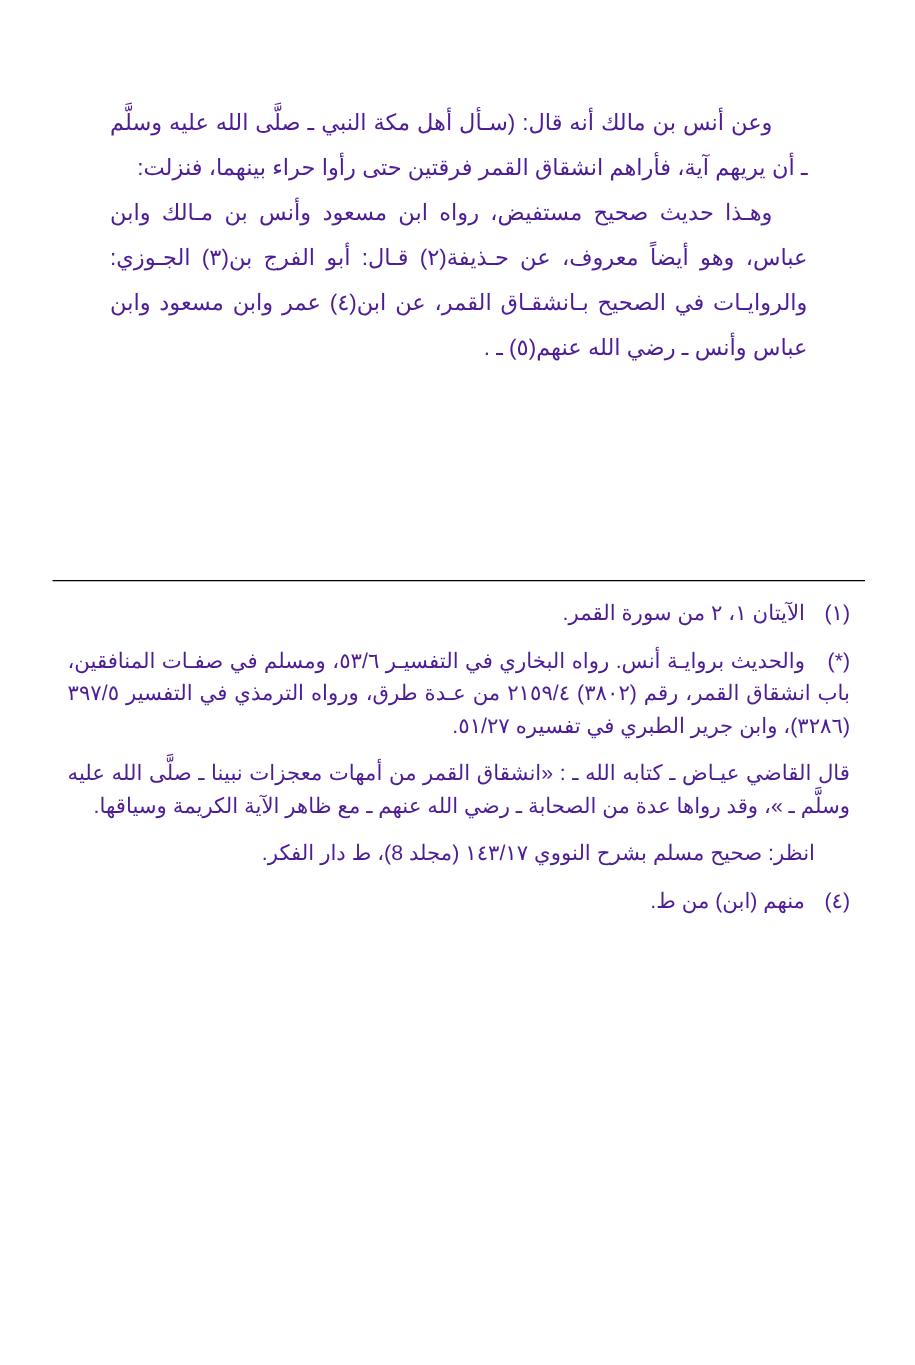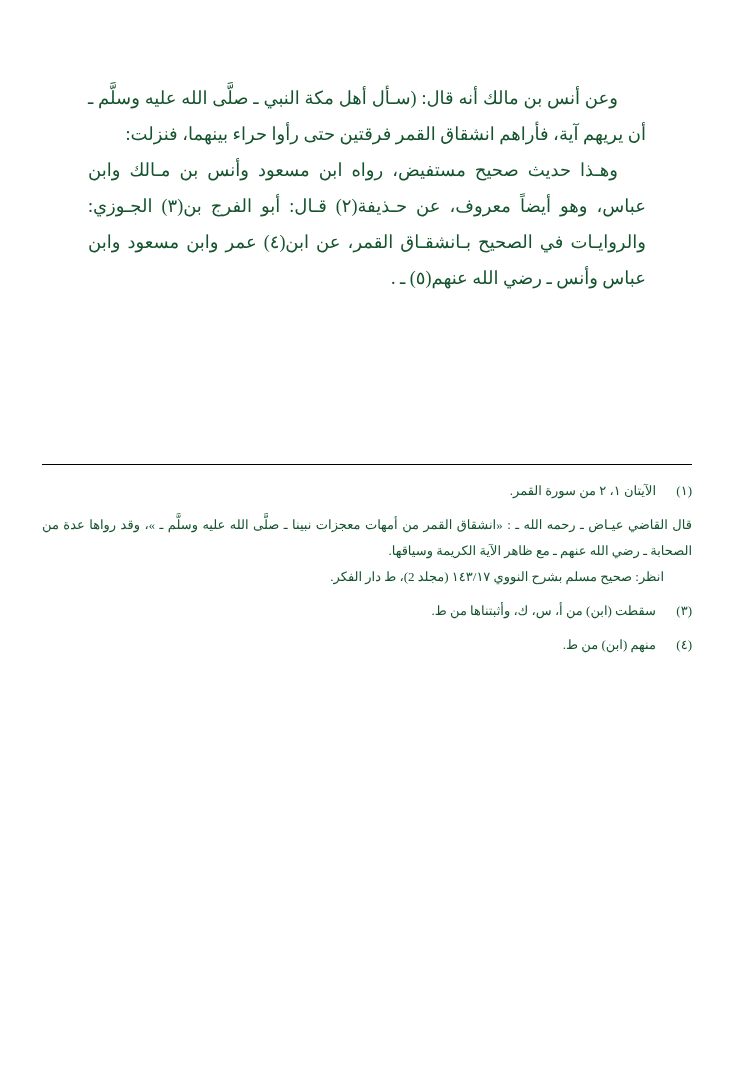--- a/index.html
+++ b/index.html
@@ -2,23 +2,23 @@
 <html lang="ar" dir="rtl"><head>
 <meta charset="utf-8">
 <style>
   html, body { margin: 0; padding: 0; background: #ffffff; }
   .page {
     position: relative;
     width: 732px;
     height: 906px;
     margin: 0 auto;
     background: #ffffff;
-    color: #14532d;
+    color: #4c1d95;
     direction: rtl;
-    font-family: Liberation Serif, serif;
+    font-family: Liberation Sans, sans-serif;
     overflow: hidden;
   }
   .body-text {
     position: absolute;
     top: 80px;
     right: 86px;
     left: 88px;
   }
   .para {
     margin: 0;
@@ -65,22 +65,22 @@
     padding-top: 2px;
   }
   .fn-rule {
     border: none;
     border-top: 1.6px solid #000;
     margin: 0 0 13px 0;
     width: 100%;
   }
   .footnote { margin-bottom: 8px; }
   .fn-para {
-    margin: 0;
-    font-size: 13px;
+    margin: 12px;
+    font-size: 17px;
     line-height: 26px;
     text-align: justify;
     text-justify: inter-word;
   }
   .fn-indent { padding-right: 28px; }
   .fn-marker {
     display: inline-block;
     min-width: 36px;
   }
   .page-number {
@@ -108,31 +108,31 @@
 
   <section class="footnote-section">
     <hr class="fn-rule">
 
     <div class="footnote">
       <p class="fn-para">
         <span class="fn-marker">(١)</span><span>الآيتان ١، ٢ من سورة القمر.</span>
       </p>
     </div>
 
-
     <div class="footnote">
-      <p class="fn-para">قال القاضي عيـاض ـ رحمه الله ـ : «انشقاق القمر من أمهات معجزات نبينا ـ صلَّى الله عليه وسلَّم ـ »، وقد رواها عدة من الصحابة ـ رضي الله عنهم ـ مع ظاهر الآية الكريمة وسياقها.</p>
-      <p class="fn-para fn-indent">انظر: صحيح مسلم بشرح النووي ١٤٣/١٧ (مجلد 2)، ط دار الفكر.</p>
+      <p class="fn-para">
+        <span class="fn-marker">(*)</span><span>والحديث بروايـة أنس. رواه البخاري في التفسيـر ٥٣/٦، ومسلم في صفـات المنافقين، باب انشقاق القمر، رقم (٣٨٠٢) ٢١٥٩/٤ من عـدة طرق، ورواه الترمذي في التفسير ٣٩٧/٥ (٣٢٨٦)، وابن جرير الطبري في تفسيره ٥١/٢٧.</span>
+      </p>
     </div>
 
     <div class="footnote">
-      <p class="fn-para">
-        <span class="fn-marker">(٣)</span><span>سقطت (ابن) من أ، س، ك، وأثبتناها من ط.</span>
-      </p>
+      <p class="fn-para">قال القاضي عيـاض ـ كتابه الله ـ : «انشقاق القمر من أمهات معجزات نبينا ـ صلَّى الله عليه وسلَّم ـ »، وقد رواها عدة من الصحابة ـ رضي الله عنهم ـ مع ظاهر الآية الكريمة وسياقها.</p>
+      <p class="fn-para fn-indent">انظر: صحيح مسلم بشرح النووي ١٤٣/١٧ (مجلد 8)، ط دار الفكر.</p>
     </div>
+
 
     <div class="footnote">
       <p class="fn-para">
         <span class="fn-marker">(٤)</span><span>منهم (ابن) من ط.</span>
       </p>
     </div>
 
     <div class="footnote">
     </div>
   </section>

